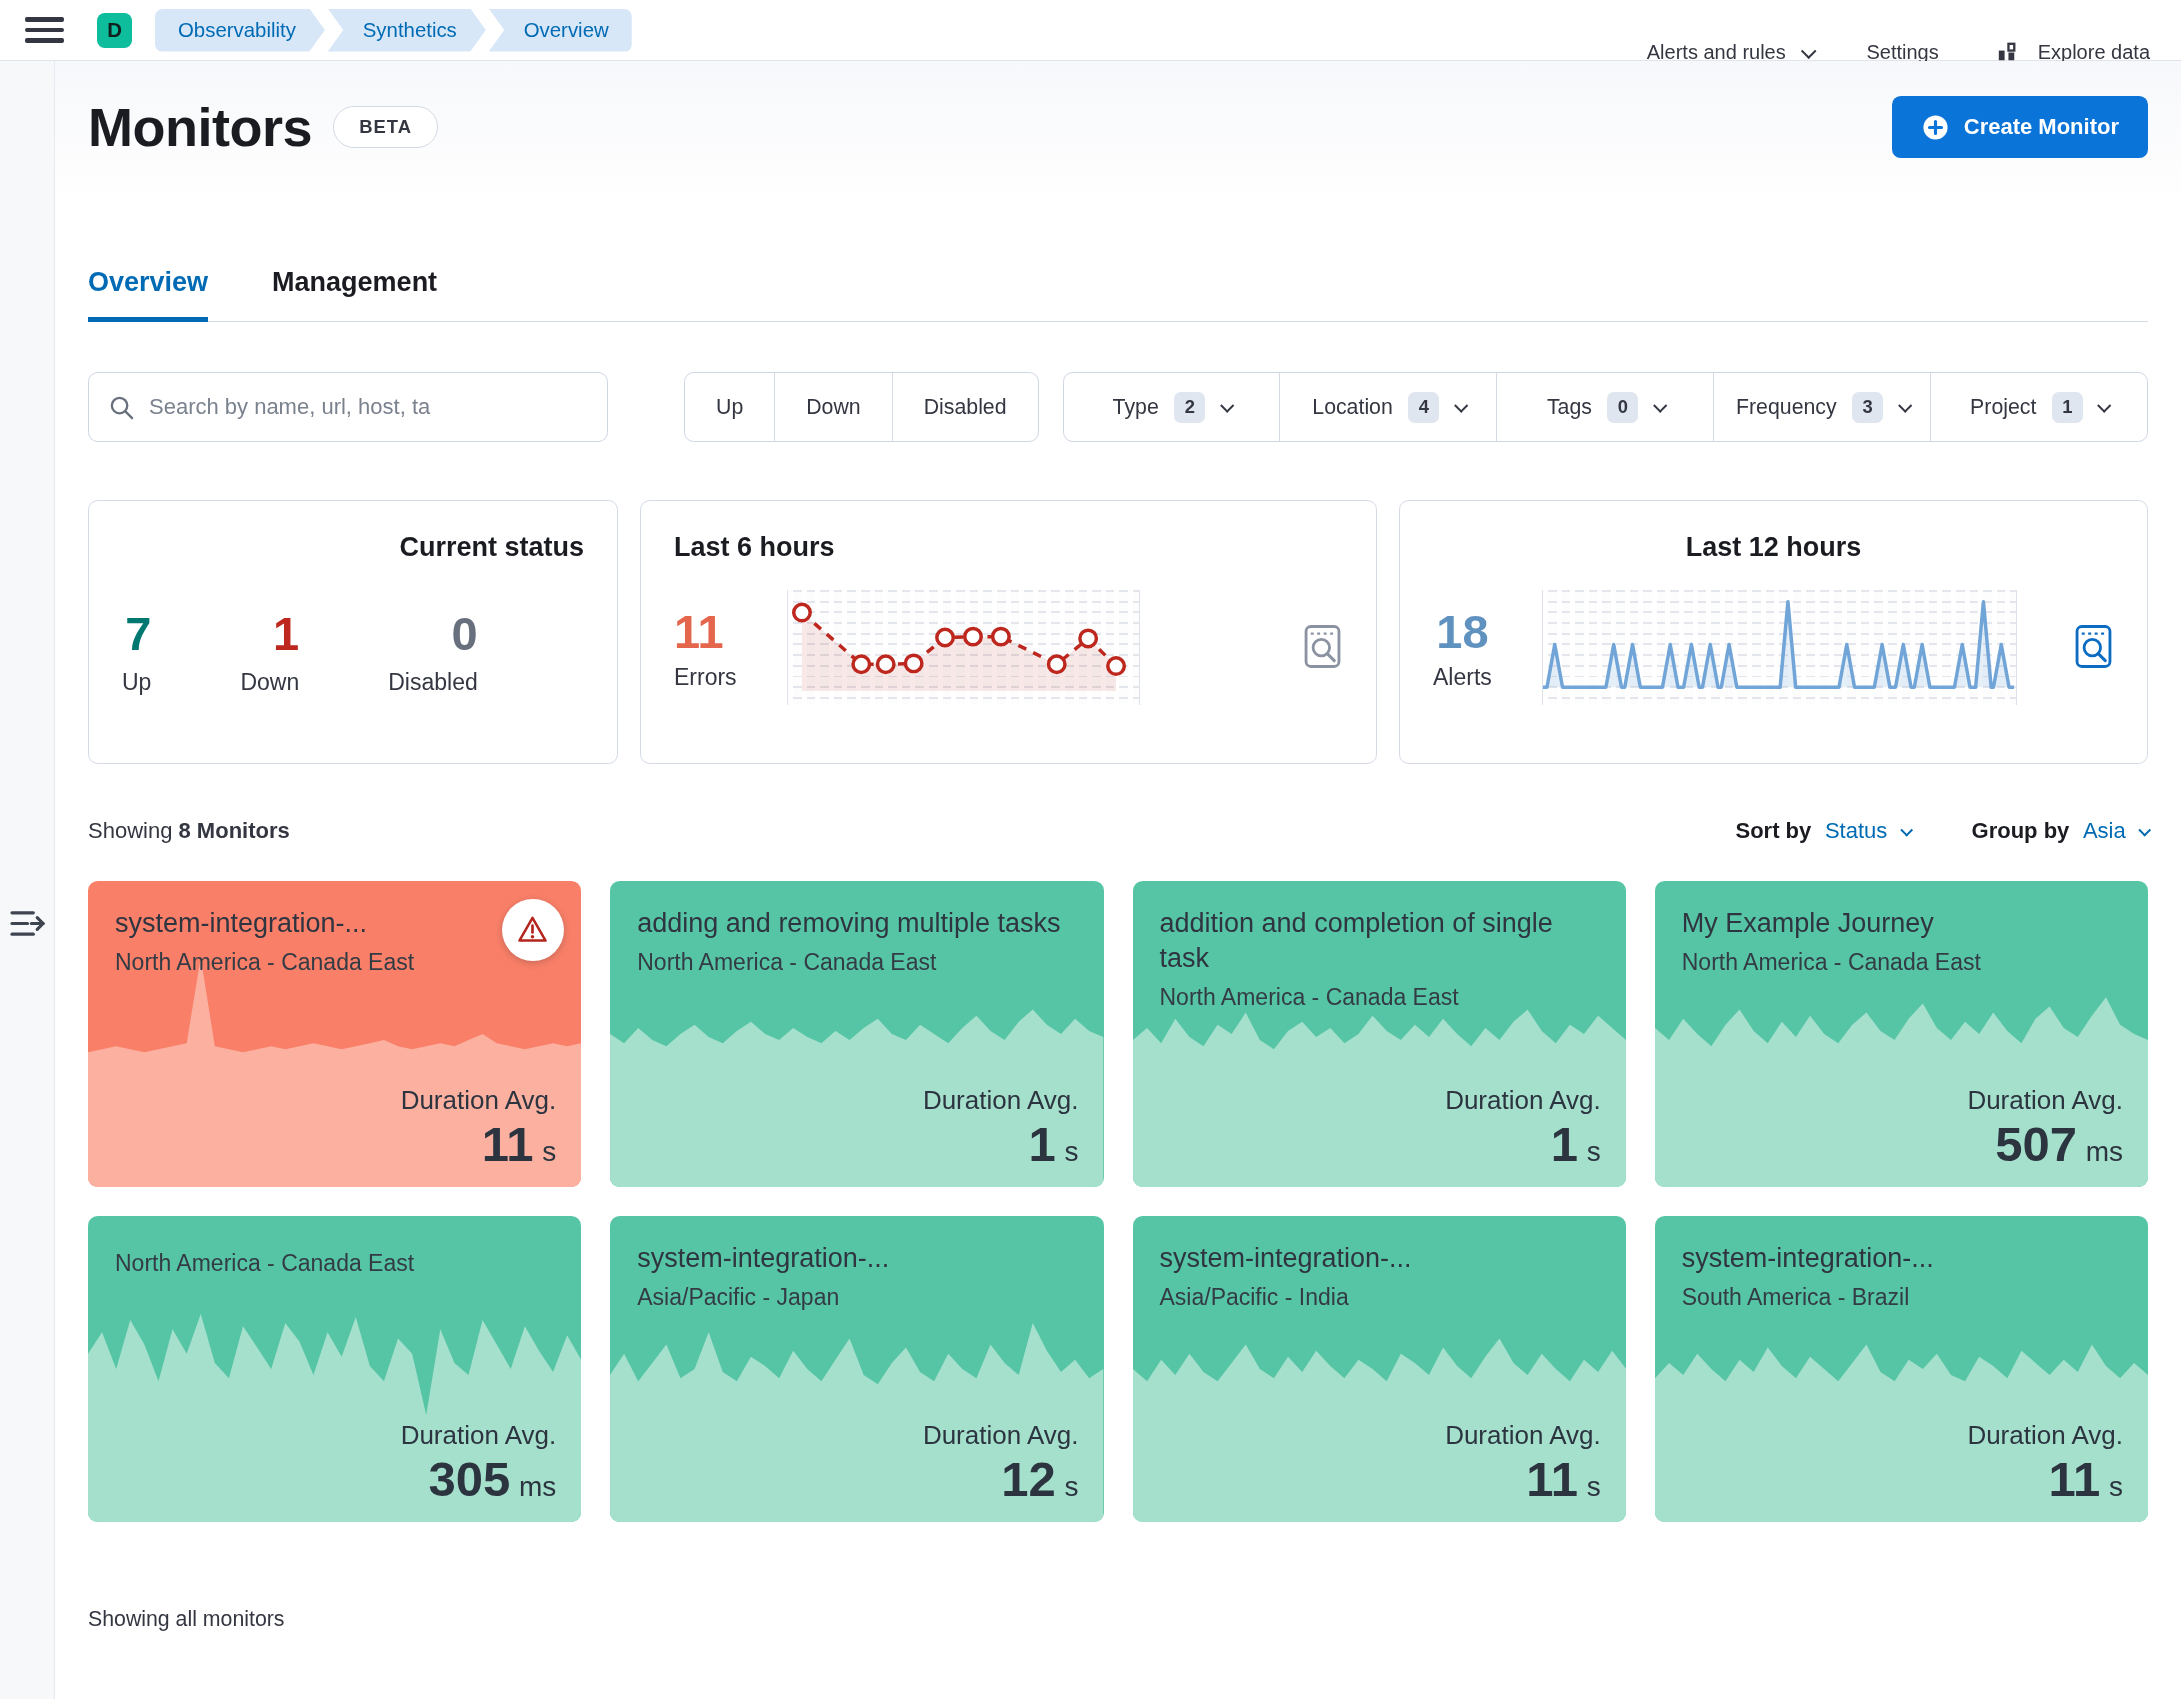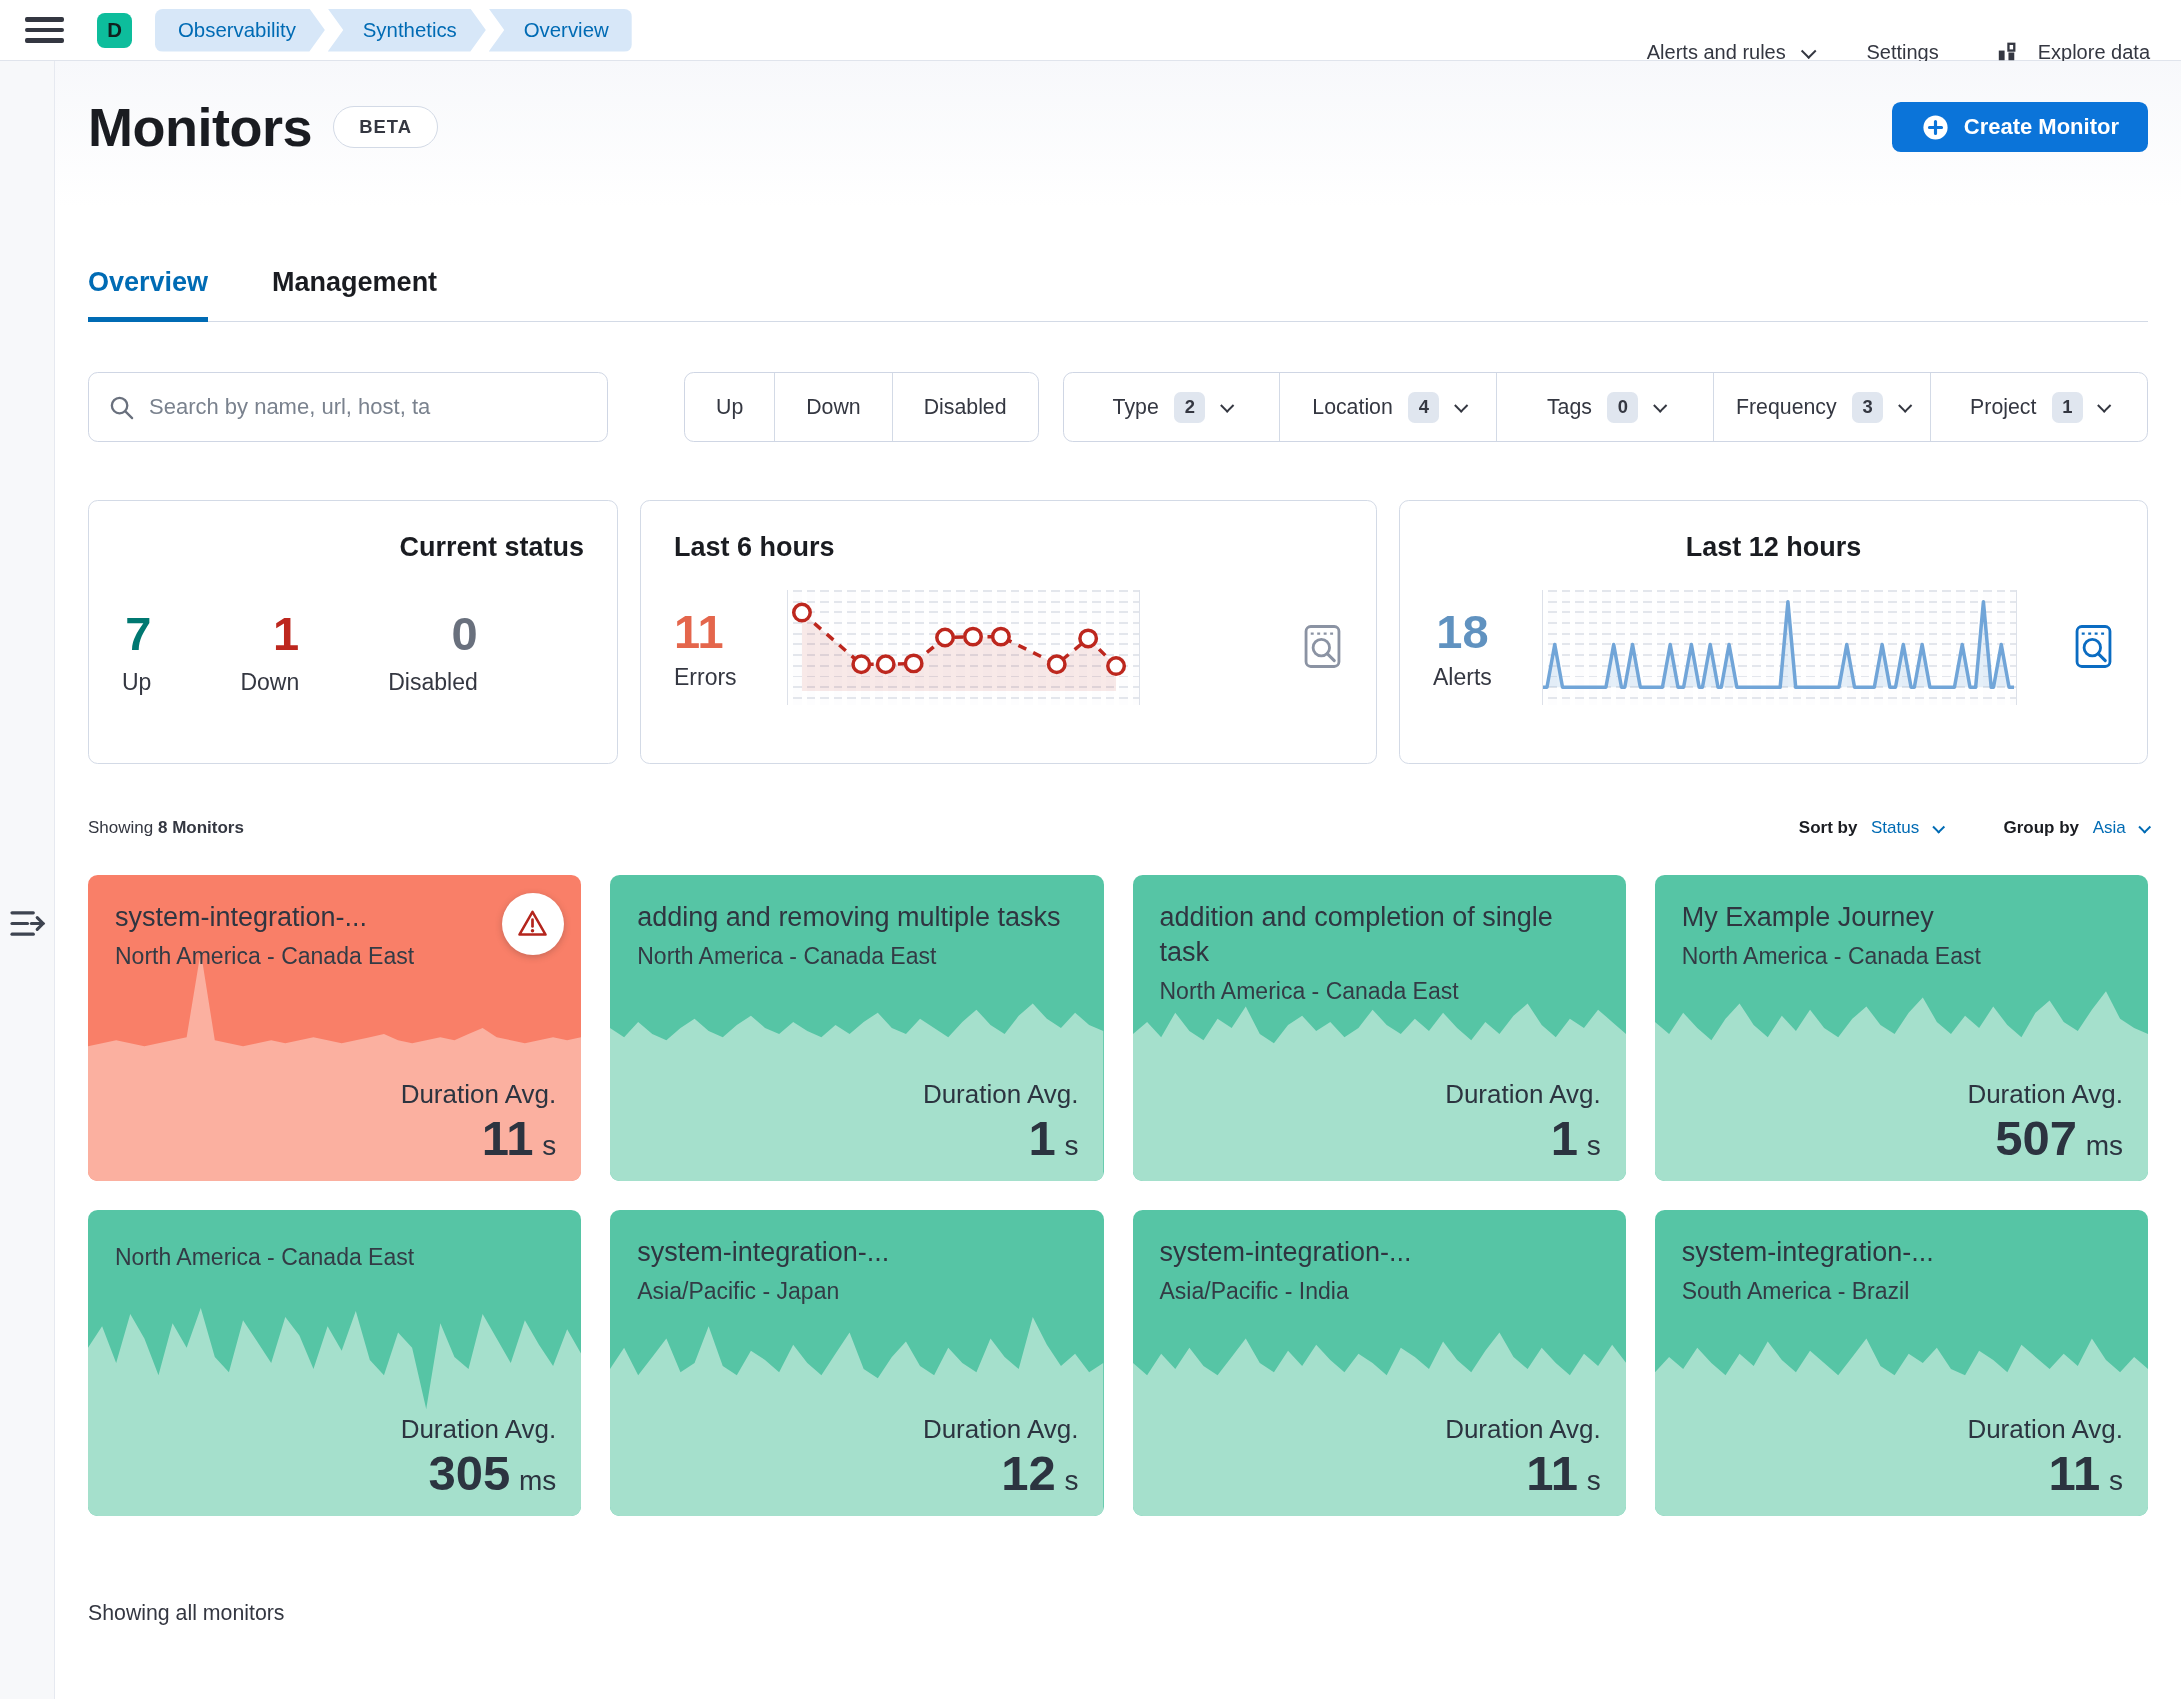--- a/index.html
+++ b/index.html
@@ -33,21 +33,21 @@
     display:flex; justify-content:center; }
   .rail button { background:none; border:none; cursor:pointer; }
   .main { flex:1; padding:0 33px; background:linear-gradient(180deg,#f7f8fb 0%, #ffffff 146px); }
 
   
   .title-row { padding-top:35px; display:flex; align-items:center; }
   h1 { font-size:54px; font-weight:700; color:#1a1c21; letter-spacing:-0.5px; }
   .beta { margin-left:21.3px; border:1.9px solid #d3dae6; border-radius:969px; padding:8.7px 25px;
     font-size:18.4px; font-weight:700; letter-spacing:1px; color:#343741; background:#fff; }
   .create-btn { margin-left:auto; background:#0b74d9; color:#fff; border:none; border-radius:8.7px;
-    height:50px; padding:0 29px; font-size:22px; font-weight:600; display:flex; align-items:center; gap:13.6px;
+    height:62px; padding:0 29px; font-size:22px; font-weight:600; display:flex; align-items:center; gap:13.6px;
     cursor:pointer; font-family:inherit; }
 
   
   .tabs { margin-top:109px; display:flex; gap:64px; border-bottom:1px solid #d3dae6; }
   .tab { font-size:27px; font-weight:700; padding-bottom:23px; position:relative; cursor:pointer; color:#1a1c21; }
   .tab.active { color:#006bb4; }
   .tab.active::after { content:''; position:absolute; left:0; right:0; bottom:-1px; height:4.9px; background:#006bb4; }
 
   
   .filter-row { margin-top:50px; display:flex; align-items:stretch; height:70px; }
@@ -91,21 +91,21 @@
     background-color:#fdfdfe; }
   .chart-box svg { display:block; position:relative; }
   .err-line { fill:none; stroke:#bd271e; stroke-width:3.6; stroke-dasharray:9 8; }
   .err-area { fill:rgba(189,39,30,0.10); stroke:none; }
   .err-dot { fill:#fff; stroke:#bd271e; stroke-width:3.6; }
   .alerts-line { fill:rgba(109,164,217,0.18); stroke:#71a5d8; stroke-width:3.6; stroke-linejoin:round; }
   .inspect { margin-left:auto; background:none; border:none; cursor:pointer; color:#8b93a3; }
   .inspect.blue { color:#0b6cc2; }
 
   
-  .list-header { margin-top:54px; display:flex; align-items:center; font-size:17px; }
+  .list-header { margin-top:54px; display:flex; align-items:center; font-size:22px; }
   .lh-left .bold { font-weight:700; }
   .lh-right { margin-left:auto; display:flex; align-items:center; gap:62px; }
   .lh-ctrl { display:flex; align-items:center; gap:13.6px; cursor:pointer; }
   .lh-ctrl .lbl { font-weight:700; color:#1a1c21; }
   .lh-ctrl .val { color:#006bb4; font-weight:500; }
   .lh-ctrl .chev { width:8.7px; height:8.7px; color:#006bb4; }
 
   
   .grid { margin-top:37px; display:grid; grid-template-columns:repeat(4,1fr); gap:29px; }
   .mcard { height:306px; border-radius:9.7px; position:relative; overflow:hidden; cursor:pointer; }

